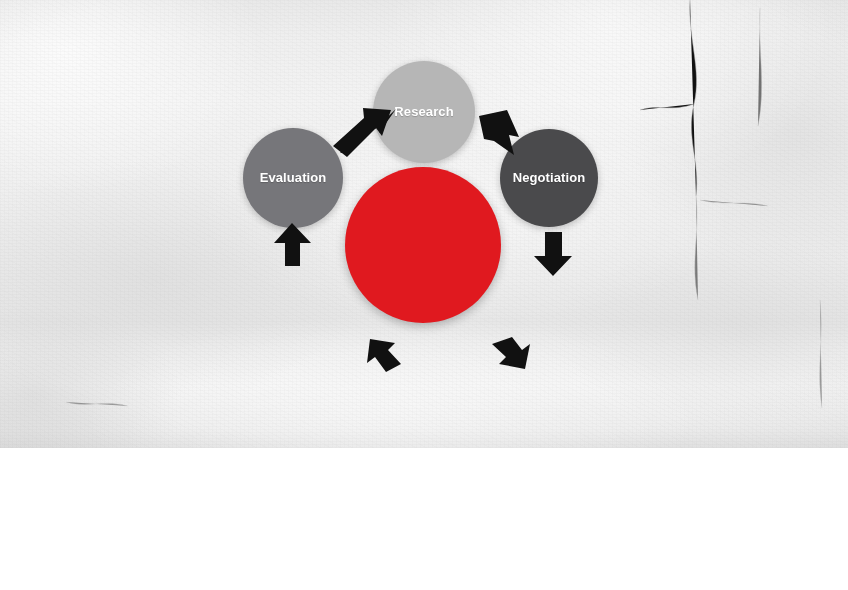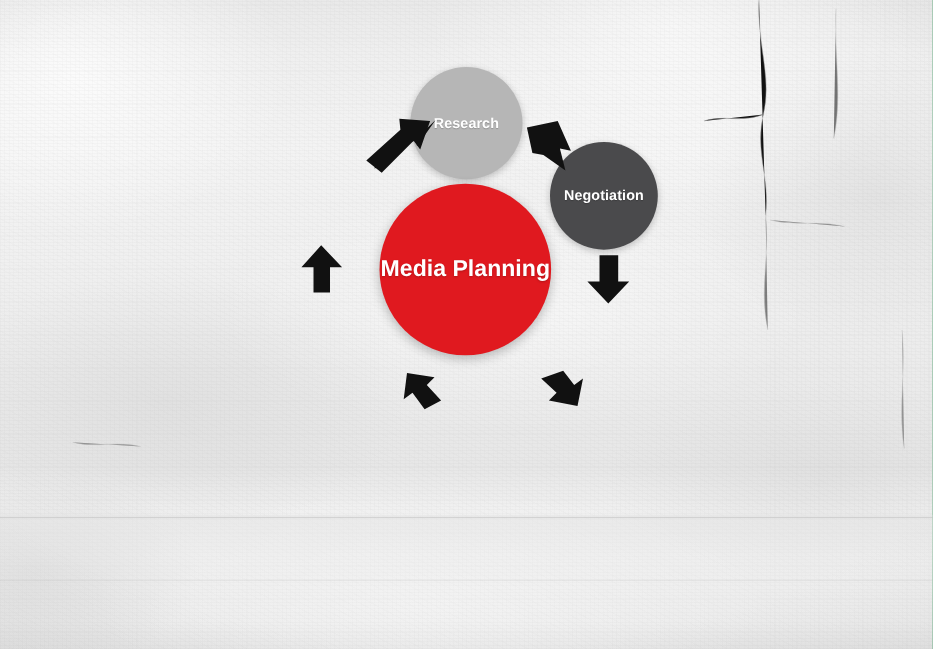--- a/index.html
+++ b/index.html
@@ -4,24 +4,24 @@
 <title>Media Planning &amp; Buying Cycle</title>
 <style>
   html, body {
     margin: 0;
     padding: 0;
     background: #ffffff;
   }
   #stage {
     position: relative;
     width: 848px;
-    height: 590px;
+    height: 448px;
     overflow: hidden;
     font-family: "Liberation Sans", sans-serif;
-    background: #15803d;
+    background: #000000;
   }
 
   
   .bg-base {
     position: absolute;
     inset: 0;
     background:
       linear-gradient(180deg,
         #e9e9e9 0%,
         #efefef 8%,
@@ -160,24 +160,26 @@
       <span class="node-label">Research</span>
     </div>
 
     <div class="node" style="left:500px;top:129px;width:98px;height:98px;background:#4a4a4c;">
       <span class="node-label">Negotiation</span>
     </div>
 
 
 
 
+    <div class="node" style="left:243px;top:128px;width:100px;height:100px;background:#76767a;">
+      <span class="node-label">Evaluation</span>
+    </div>
 
     <div class="hub" style="left:345px;top:167px;width:156px;height:156px;background:#e0191f;">
       <div class="hub-label">
-        <div>Media Planning</div>
       </div>
     </div>
 
     <svg class="arrow-layer" viewBox="0 0 848 590" width="848" height="590">
 
       <g>
         <path d="M336 151 L371 116 L371 127 L392 107 L375 131 L375 120 L345 150 Z" transform="translate(4,2)"></path>
         <path d="M333 146 L364 118 L363 108 L391 110 L382 136 L376 128 L347 157 Z"></path>
       </g>
 

